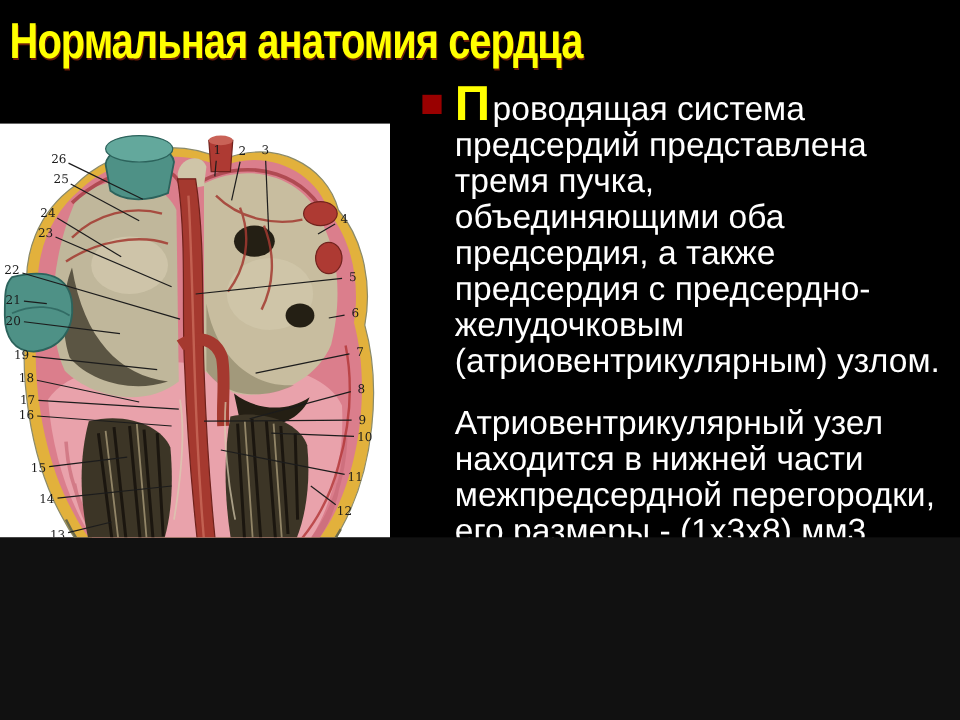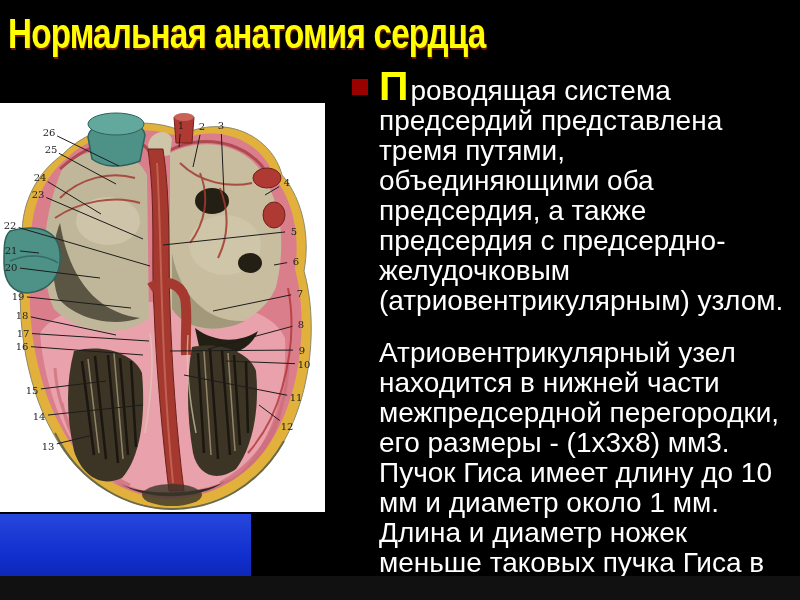--- a/index.html
+++ b/index.html
@@ -1,16 +1,16 @@
 <!DOCTYPE html>
 <html><head>
 <meta charset="utf-8">
 <style>
   html,body{margin:0;padding:0;background:#111;}
-  .slide{position:relative;width:800px;height:576px;background:#000;overflow:hidden;
+  .slide{position:relative;width:800px;height:448px;background:#000;overflow:hidden;
          font-family:"Liberation Sans",sans-serif;}
   .title{position:absolute;left:8px;top:10px;margin:0;font-size:42px;font-weight:bold;
          color:#ffff00;letter-spacing:-1px;white-space:nowrap;
          transform:scaleX(.79);transform-origin:left top;
          text-shadow:1px 2px 0 #6b1c08;}
   .figure-panel{position:absolute;left:0;top:103px;width:325px;height:409px;background:#ffffff;}
   .figure-panel svg{display:block;width:325px;height:409px;}
   .blue-accent{position:absolute;left:0;top:514px;width:251px;height:86px;
          background:linear-gradient(180deg,#2747dd 0%,#1130cf 45%,#0c24ad 85%,#081a7e 100%);}
   .content{position:absolute;left:379px;top:76px;width:424px;color:#ffffff;
@@ -140,21 +140,21 @@
     </svg>
   </div>
 
   <div class="blue-accent"></div>
 
   <div class="content">
     <div class="para1-wrap">
       <span class="bullet"></span>
       <p class="para"><span class="dropcap">П</span><span>роводящая система
 предсердий представлена
-тремя путями,
+тремя пучка,
 объединяющими оба
 предсердия, а также
 предсердия с предсердно-
 желудочковым
 (атриовентрикулярным) узлом.</span></p>
     </div>
     <p class="para para2">Атриовентрикулярный узел
 находится в нижней части
 межпредсердной перегородки,
 его размеры - (1х3х8) мм3.

